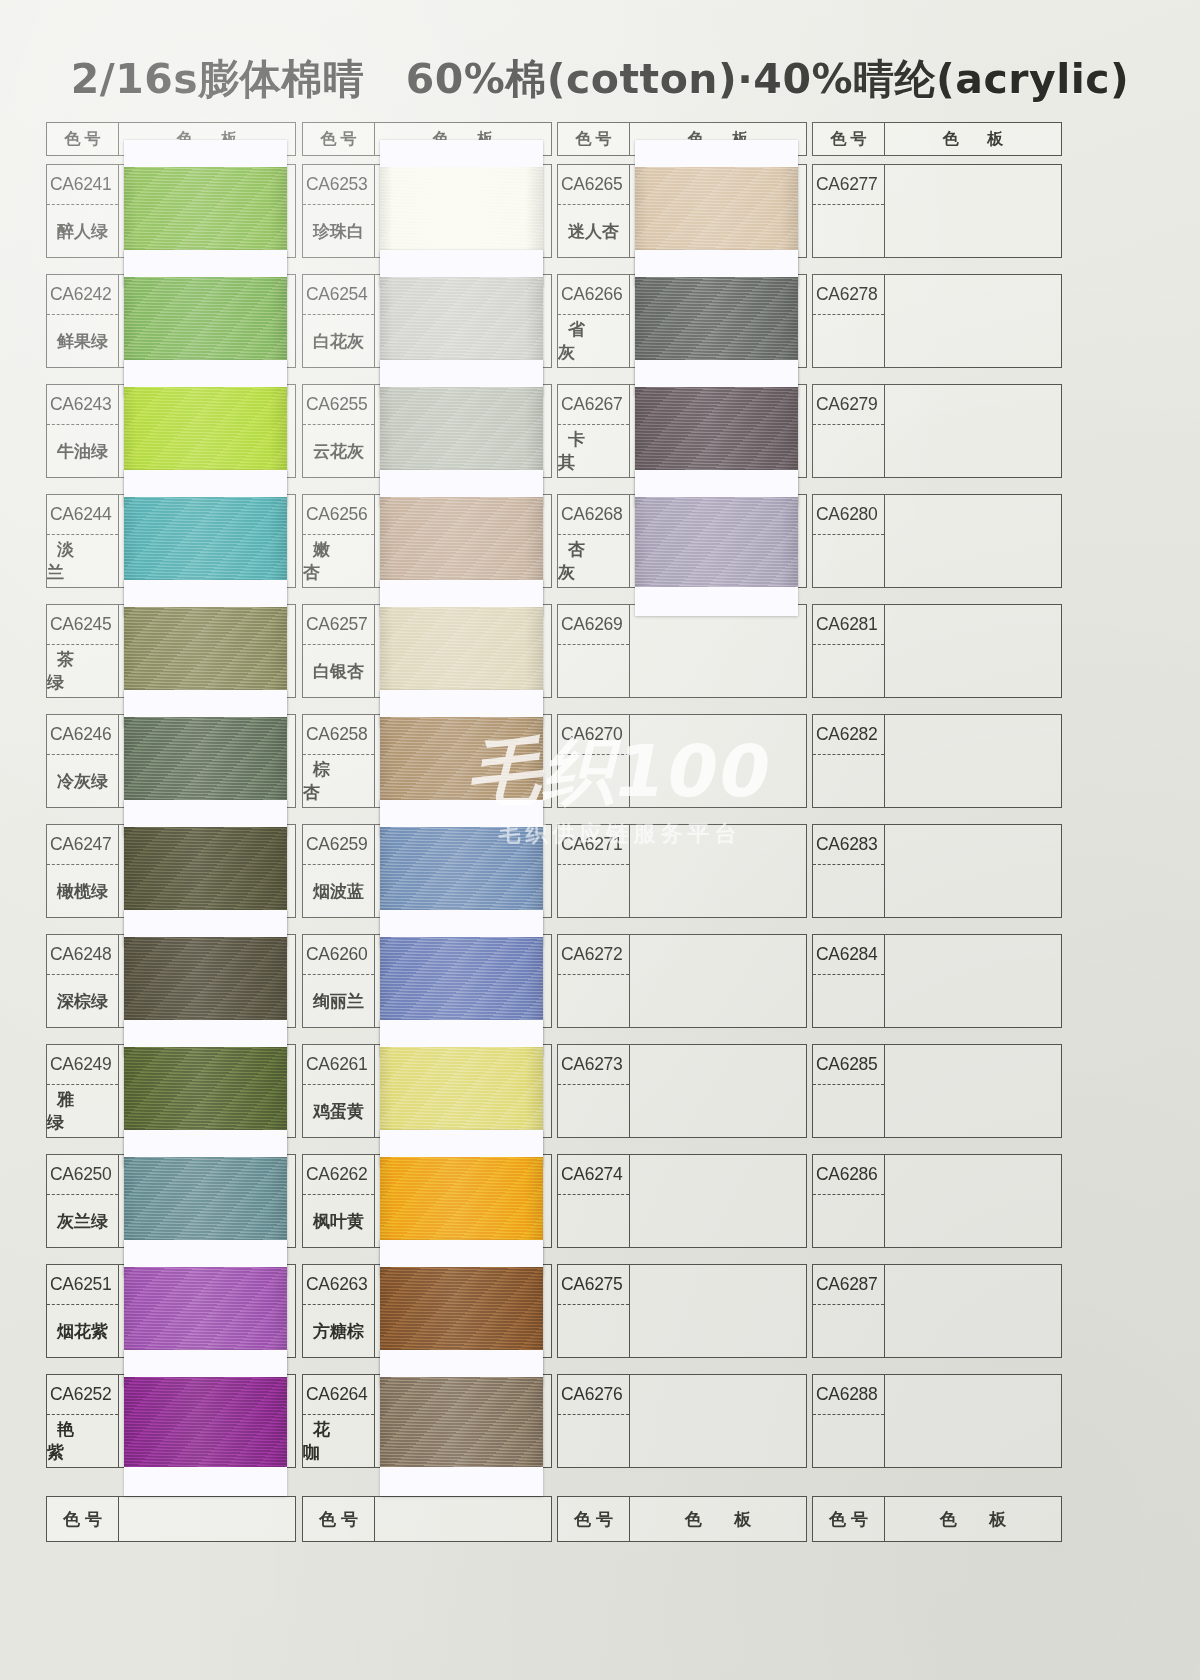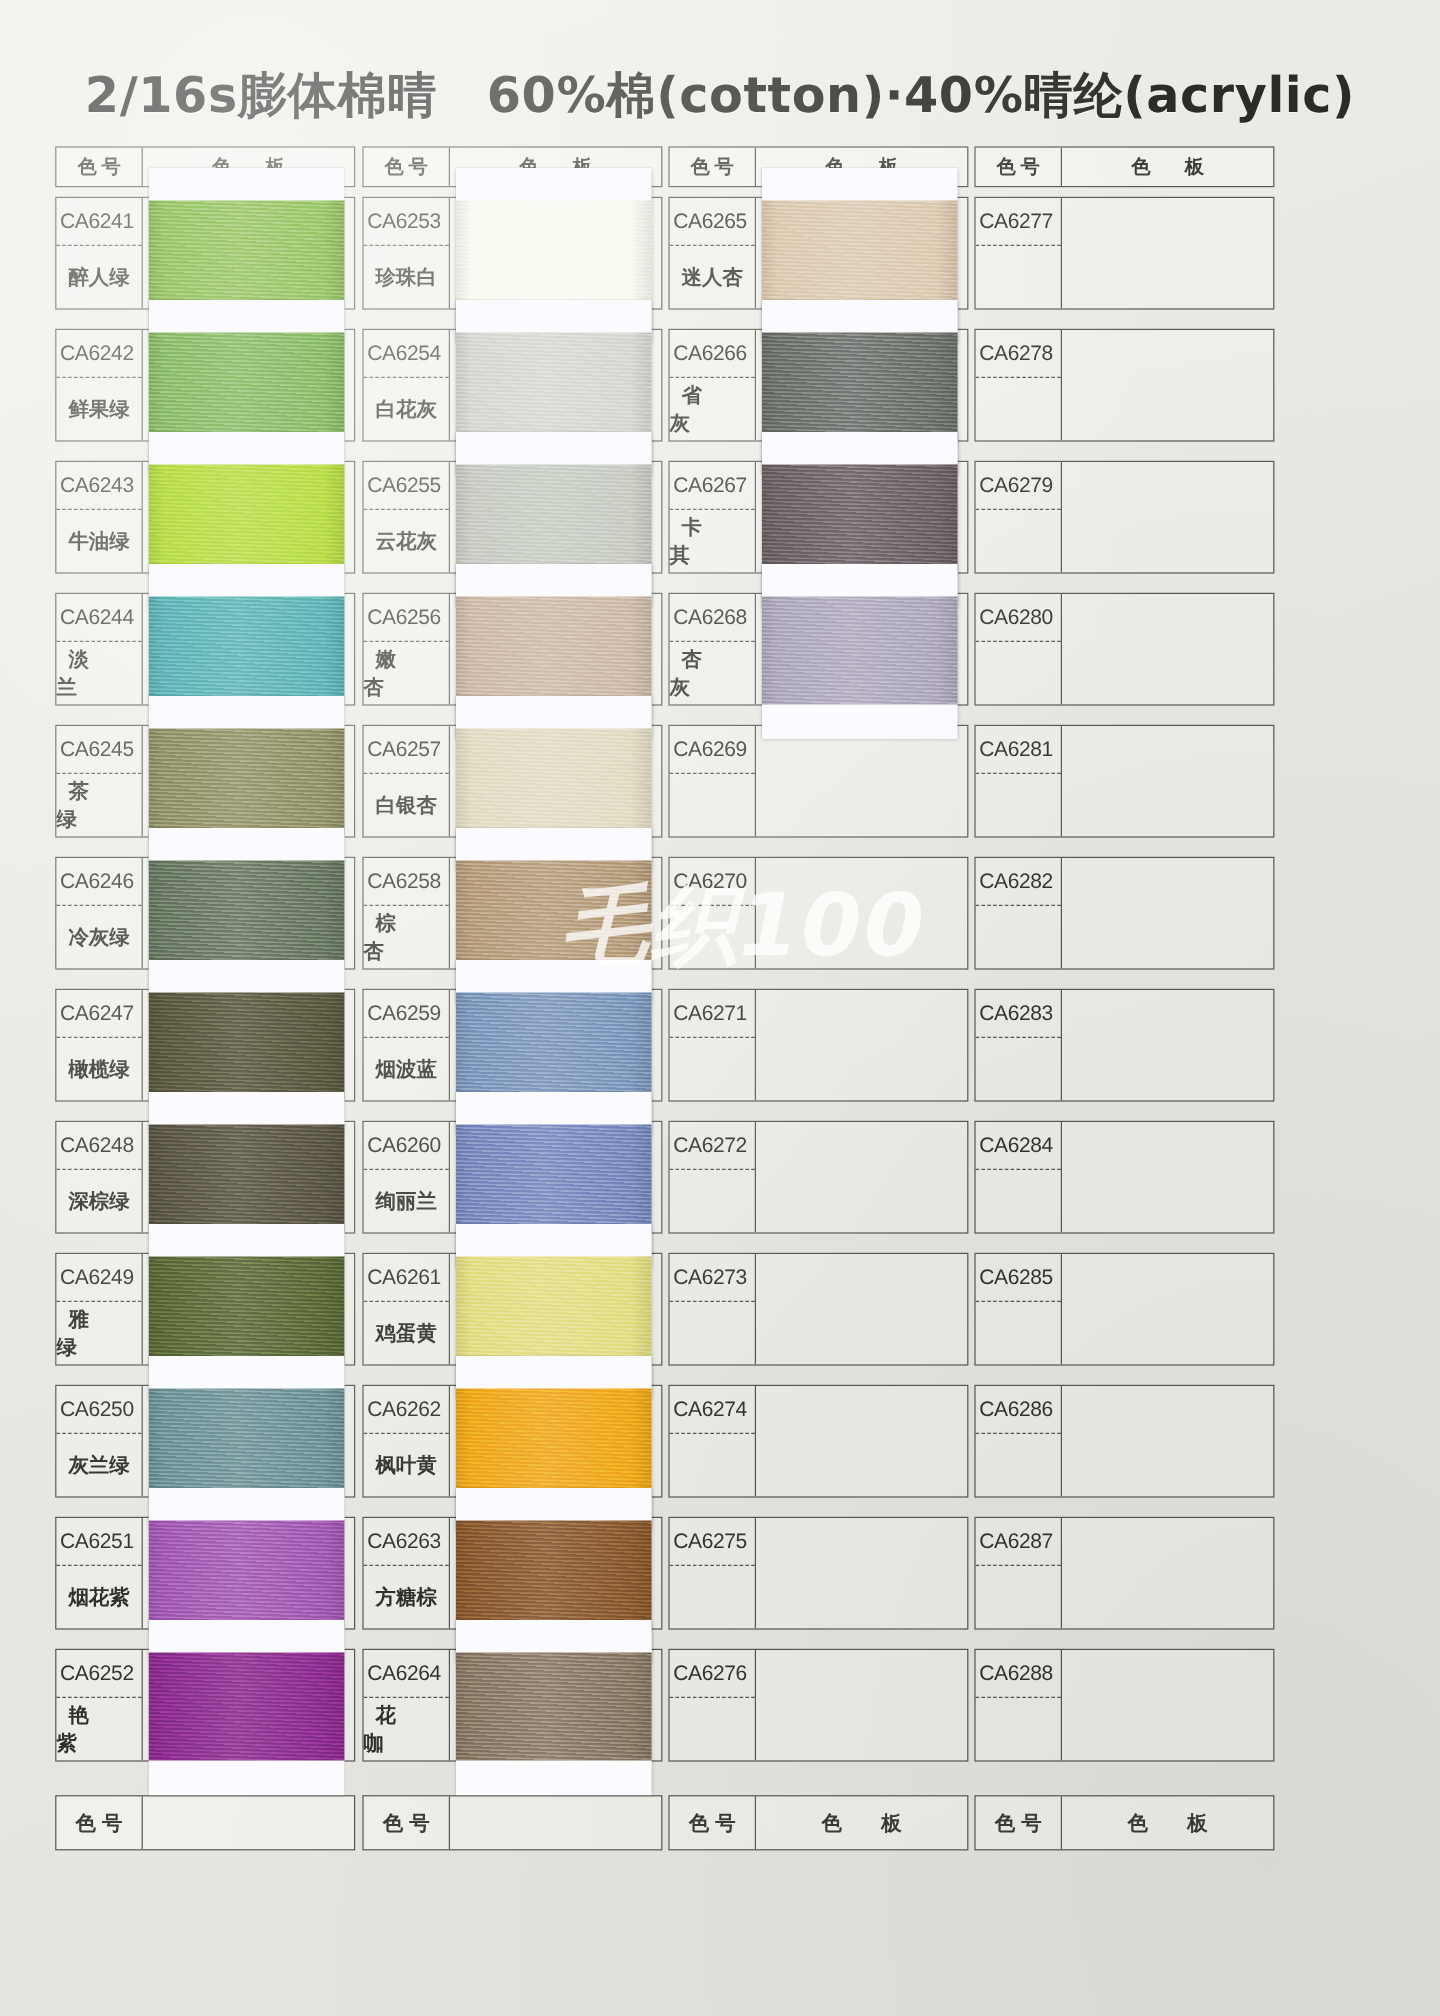--- a/index.html
+++ b/index.html
@@ -766,15 +766,16 @@
     <div class="fc-code">色号</div>
     <div class="fc-board">色 板</div>
   </div>
   <div class="foot-row" id="foot3">
     <div class="fc-code">色号</div>
     <div class="fc-board">色 板</div>
   </div>
 
   <div id="watermark">
     <div id="wm-main">毛织100</div>
+    <div id="wm-sub">毛织供应链服务平台</div>
   </div>
 
 </div>
 
 </body></html>

